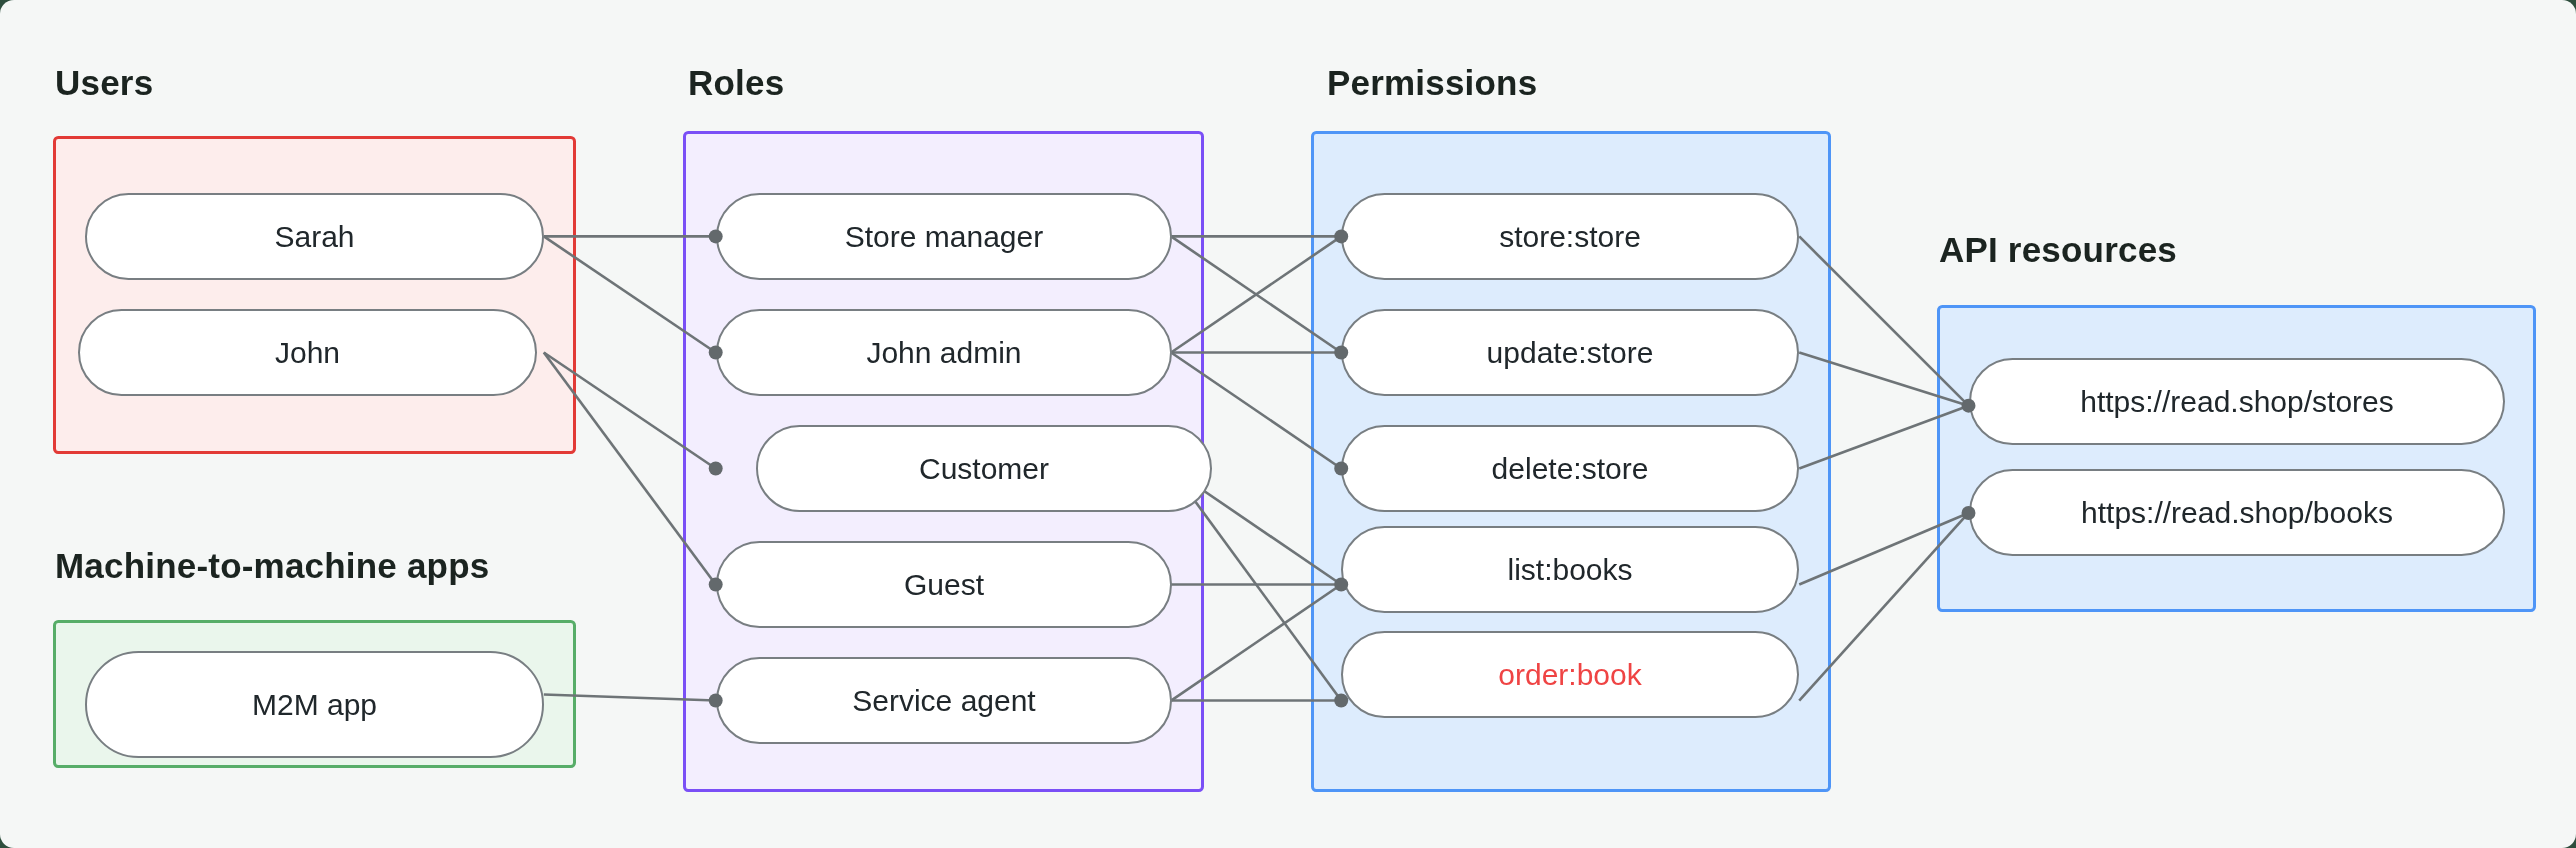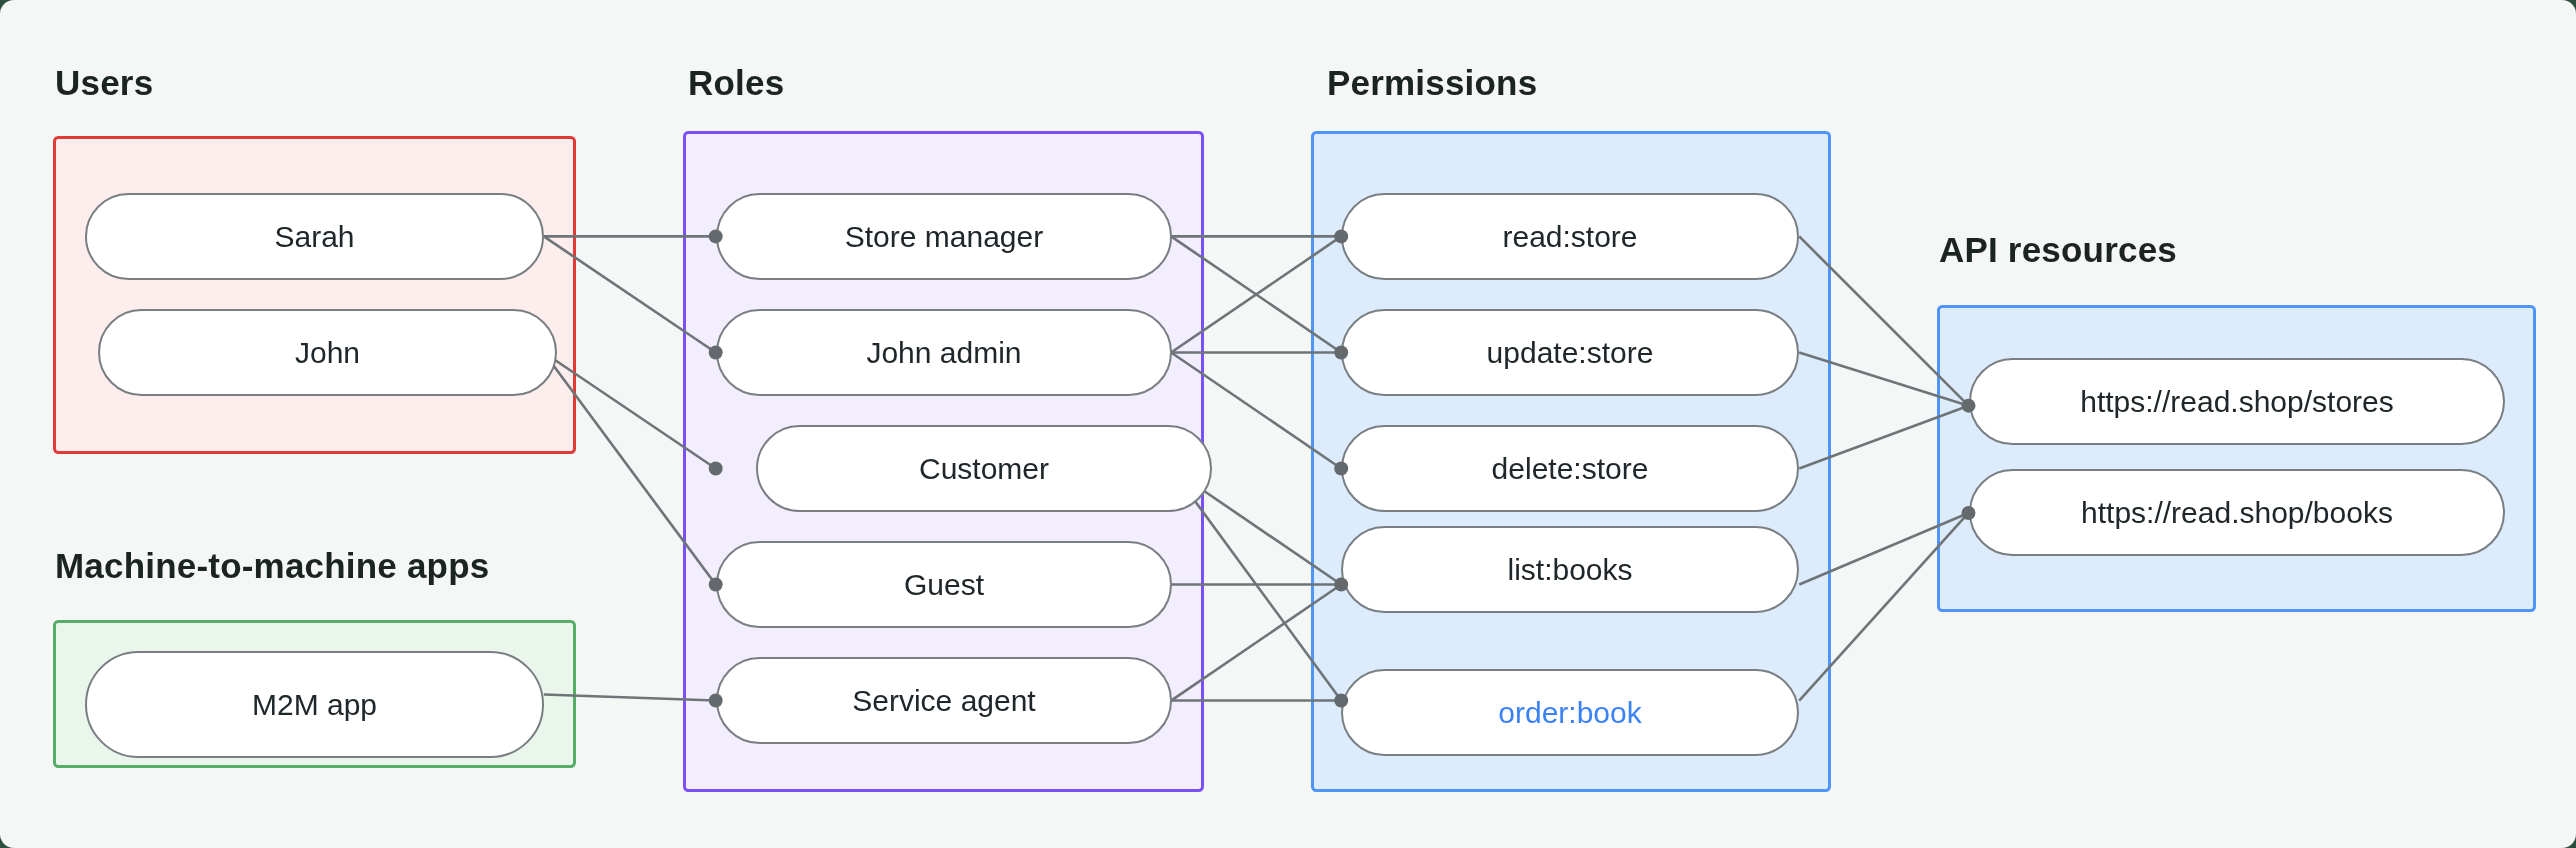--- a/index.html
+++ b/index.html
@@ -96,32 +96,32 @@
     </svg>
   <div id="groups-container">
       <div class="group-box" style="left: 53px; top: 136px; width: 523px; height: 318px; border-color: rgb(226, 58, 54); background: rgb(253, 237, 236); z-index: 1;"></div>
       <div class="group-box" style="left: 53px; top: 620px; width: 523px; height: 148px; border-color: rgb(87, 173, 104); background: rgb(234, 246, 236); z-index: 1;"></div>
       <div class="group-box" style="left: 683px; top: 131px; width: 521px; height: 661px; border-color: rgb(122, 79, 246); background: rgb(243, 238, 254); z-index: 1;"></div>
       <div class="group-box" style="left: 1311px; top: 131px; width: 520px; height: 661px; border-color: rgb(78, 149, 247); background: rgb(221, 236, 253); z-index: 1;"></div>
       <div class="group-box" style="left: 1937px; top: 305px; width: 599px; height: 307px; border-color: rgb(78, 149, 247); background: rgb(221, 236, 253); z-index: 1;"></div>
     </div>
   <div id="nodes-container">
       <div class="node-pill" style="left: 85px; top: 193px; width: 459px; height: 87px; border-color: rgb(120, 126, 130); background: rgb(255, 255, 255); color: rgb(32, 39, 43);">Sarah</div>
-      <div class="node-pill" style="left: 98px; top: 309px; width: 459px; height: 87px; border-color: rgb(120, 126, 130); background: rgb(255, 255, 255); color: rgb(32, 39, 43);">John</div>
+      <div class="node-pill" style="left: 78px; top: 309px; width: 459px; height: 87px; border-color: rgb(120, 126, 130); background: rgb(255, 255, 255); color: rgb(32, 39, 43);">John</div>
       <div class="node-pill" style="left: 85px; top: 651px; width: 459px; height: 107px; border-color: rgb(120, 126, 130); background: rgb(255, 255, 255); color: rgb(32, 39, 43);">M2M app</div>
       <div class="node-pill" style="left: 716px; top: 193px; width: 456px; height: 87px; border-color: rgb(120, 126, 130); background: rgb(255, 255, 255); color: rgb(32, 39, 43);">Store manager</div>
       <div class="node-pill" style="left: 716px; top: 309px; width: 456px; height: 87px; border-color: rgb(120, 126, 130); background: rgb(255, 255, 255); color: rgb(32, 39, 43);">John admin</div>
       <div class="node-pill" style="left: 756px; top: 425px; width: 456px; height: 87px; border-color: rgb(120, 126, 130); background: rgb(255, 255, 255); color: rgb(32, 39, 43);">Customer</div>
       <div class="node-pill" style="left: 716px; top: 541px; width: 456px; height: 87px; border-color: rgb(120, 126, 130); background: rgb(255, 255, 255); color: rgb(32, 39, 43);">Guest</div>
       <div class="node-pill" style="left: 716px; top: 657px; width: 456px; height: 87px; border-color: rgb(120, 126, 130); background: rgb(255, 255, 255); color: rgb(32, 39, 43);">Service agent</div>
-      <div class="node-pill" style="left: 1341px; top: 193px; width: 458px; height: 87px; border-color: rgb(120, 126, 130); background: rgb(255, 255, 255); color: rgb(32, 39, 43);">read:store</div>
+      <div class="node-pill" style="left: 1341px; top: 193px; width: 458px; height: 87px; border-color: rgb(120, 126, 130); background: rgb(255, 255, 255); color: rgb(32, 39, 43);">store:store</div>
       <div class="node-pill" style="left: 1341px; top: 309px; width: 458px; height: 87px; border-color: rgb(120, 126, 130); background: rgb(255, 255, 255); color: rgb(32, 39, 43);">update:store</div>
       <div class="node-pill" style="left: 1341px; top: 425px; width: 458px; height: 87px; border-color: rgb(120, 126, 130); background: rgb(255, 255, 255); color: rgb(32, 39, 43);">delete:store</div>
       <div class="node-pill" style="left: 1341px; top: 526px; width: 458px; height: 87px; border-color: rgb(120, 126, 130); background: rgb(255, 255, 255); color: rgb(32, 39, 43);">list:books</div>
-      <div class="node-pill" style="left: 1341px; top: 669px; width: 458px; height: 87px; border-color: rgb(120, 126, 130); background: rgb(255, 255, 255); color: #3b82f6;">order:book</div>
+      <div class="node-pill" style="left: 1341px; top: 631px; width: 458px; height: 87px; border-color: rgb(120, 126, 130); background: rgb(255, 255, 255); color: #ef4444;">order:book</div>
       <div class="node-pill" style="left: 1969px; top: 358px; width: 536px; height: 87px; border-color: rgb(120, 126, 130); background: rgb(255, 255, 255); color: rgb(32, 39, 43);">https://read.shop/stores</div>
       <div class="node-pill" style="left: 1969px; top: 469px; width: 536px; height: 87px; border-color: rgb(120, 126, 130); background: rgb(255, 255, 255); color: rgb(32, 39, 43);">https://read.shop/books</div>
     </div>
   <div id="labels-container">
       <div class="diagram-label" style="left: 55px; top: 63px; color: rgb(27, 36, 32);">Users</div>
       <div class="diagram-label" style="left: 688px; top: 63px; color: rgb(27, 36, 32);">Roles</div>
       <div class="diagram-label" style="left: 1327px; top: 63px; color: rgb(27, 36, 32);">Permissions</div>
       <div class="diagram-label" style="left: 1939px; top: 230px; color: rgb(27, 36, 32);">API resources</div>
       <div class="diagram-label" style="left: 55px; top: 546px; color: rgb(27, 36, 32);">Machine-to-machine apps</div>
     </div>

